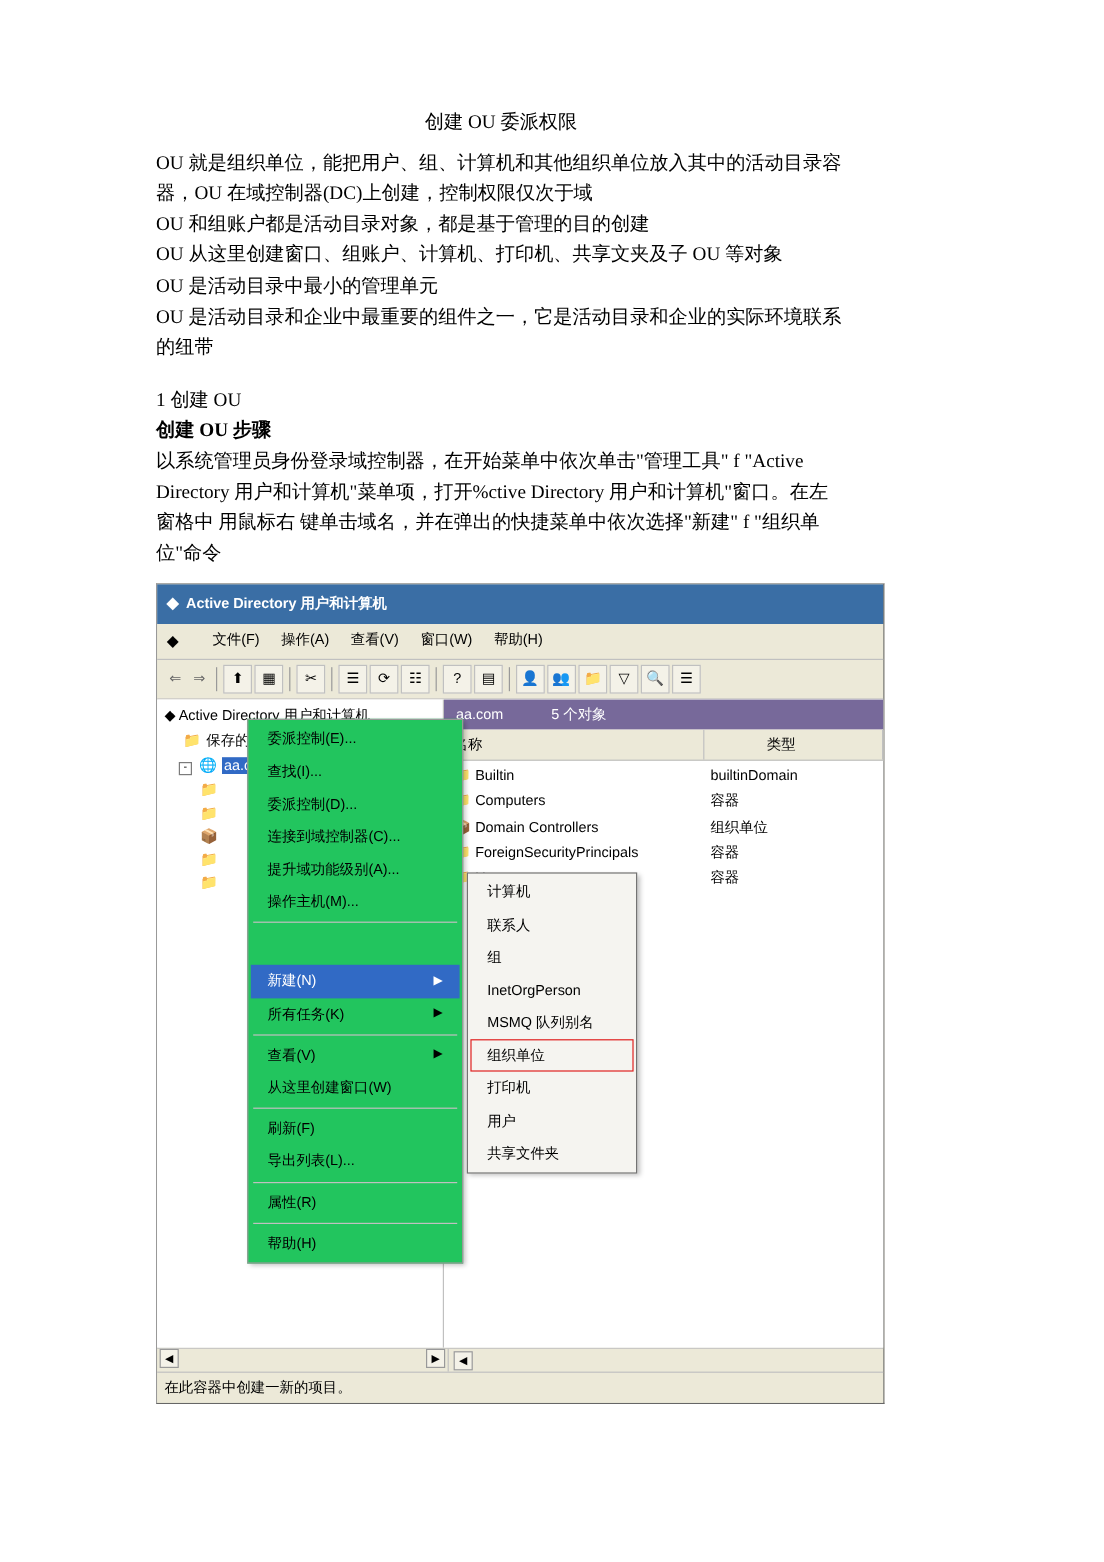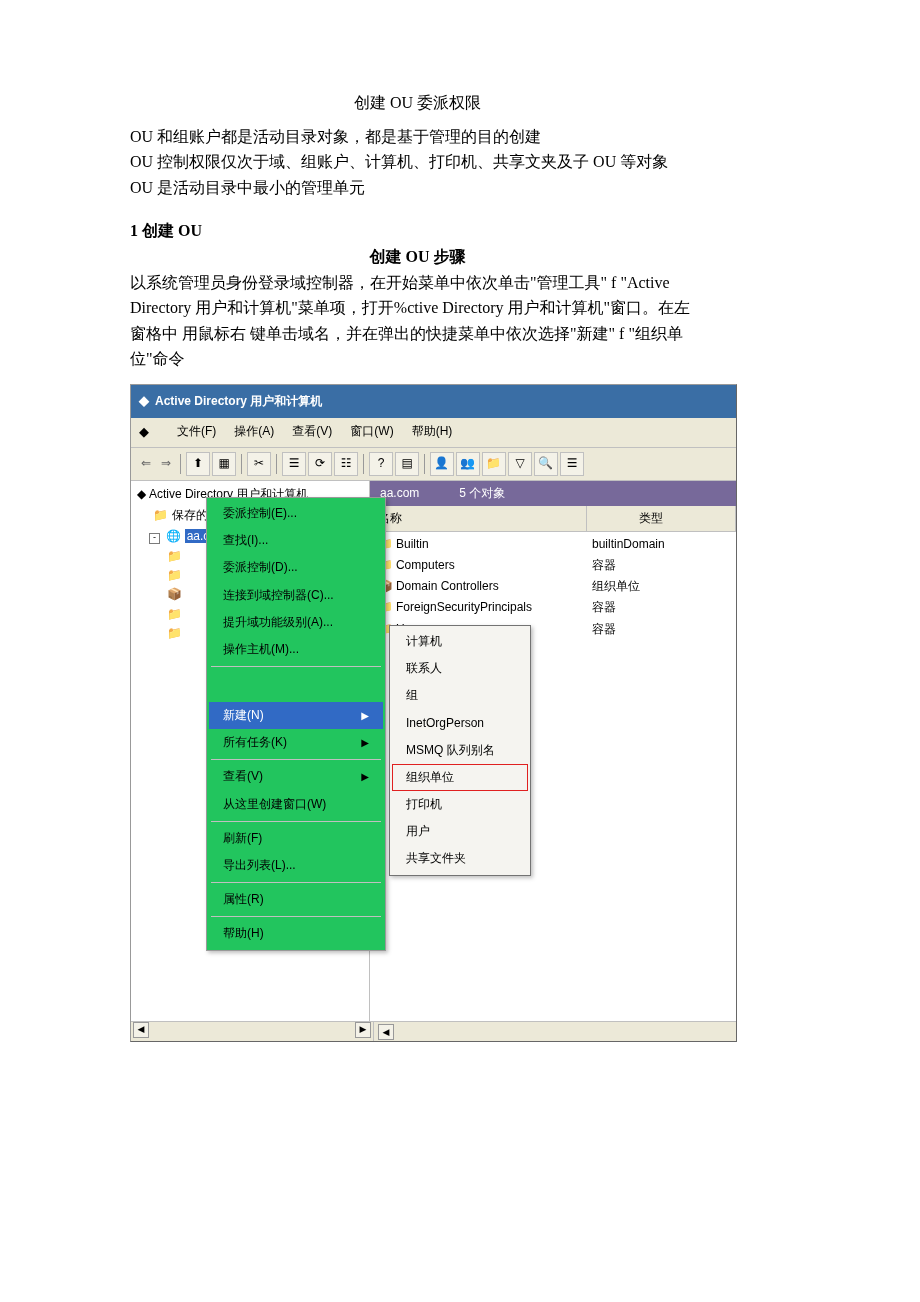--- a/index.html
+++ b/index.html
@@ -17,28 +17,27 @@
       box-sizing: border-box;
     }
     .title {
       text-align: center;
       margin-bottom: 8px;
     }
     .intro p {
       margin: 0;
     }
     .section-heading {
-      font-weight: bold;
+      font-weight: normal;
       margin-top: 18px;
       margin-bottom: 0;
     }
     .section-subheading {
       font-weight: bold;
       margin: 0;
-      text-align: center;
     }
     .steps {
       margin: 0 0 12px 0;
     }
     .screenshot {
       width: 605px;
       border-top: 1px solid #999;
       border-left: 1px solid #999;
       border-right: 1px solid #666;
       border-bottom: 1px solid #666;
@@ -261,23 +260,25 @@
       font-size: 9px;
       background: #f4f2e8;
     }
   </style>
 </head>
 <body>
 
 <div class="page">
   <div class="title">创建 OU 委派权限</div>
   <div class="intro">
+    <p>OU 就是组织单位，能把用户、组、计算机和其他组织单位放入其中的活动目录容器，OU 在域控制器(DC)上创建，控制权限仅次于域</p>
     <p>OU 和组账户都是活动目录对象，都是基于管理的目的创建</p>
-    <p>OU 控制权限仅次于域、组账户、计算机、打印机、共享文夹及子 OU 等对象</p>
+    <p>OU 从这里创建窗口、组账户、计算机、打印机、共享文夹及子 OU 等对象</p>
     <p>OU 是活动目录中最小的管理单元</p>
+    <p>OU 是活动目录和企业中最重要的组件之一，它是活动目录和企业的实际环境联系的纽带</p>
   </div>
 
   <p class="section-heading">1 创建 OU</p>
   <p class="section-subheading">创建 OU 步骤</p>
   <p class="steps">以系统管理员身份登录域控制器，在开始菜单中依次单击"管理工具"  f  "Active Directory 用户和计算机"菜单项，打开%ctive Directory 用户和计算机"窗口。在左窗格中 用鼠标右 键单击域名，并在弹出的快捷菜单中依次选择"新建"  f  "组织单位"命令</p>
 
   <div class="screenshot">
     <div class="win-titlebar">
       <span class="ticon">◆</span>
       <span>Active Directory 用户和计算机</span>
@@ -420,14 +421,15 @@
     <div class="scroll-bottom">
       <div class="left">
         <span class="arrow">◀</span>
         <span class="arrow">▶</span>
       </div>
       <div style="padding-left:4px">
         <span class="arrow">◀</span>
       </div>
     </div>
 
+    <div class="statusbar">在此容器中创建一新的项目。</div>
   </div>
 </div>
 
 </body></html>

